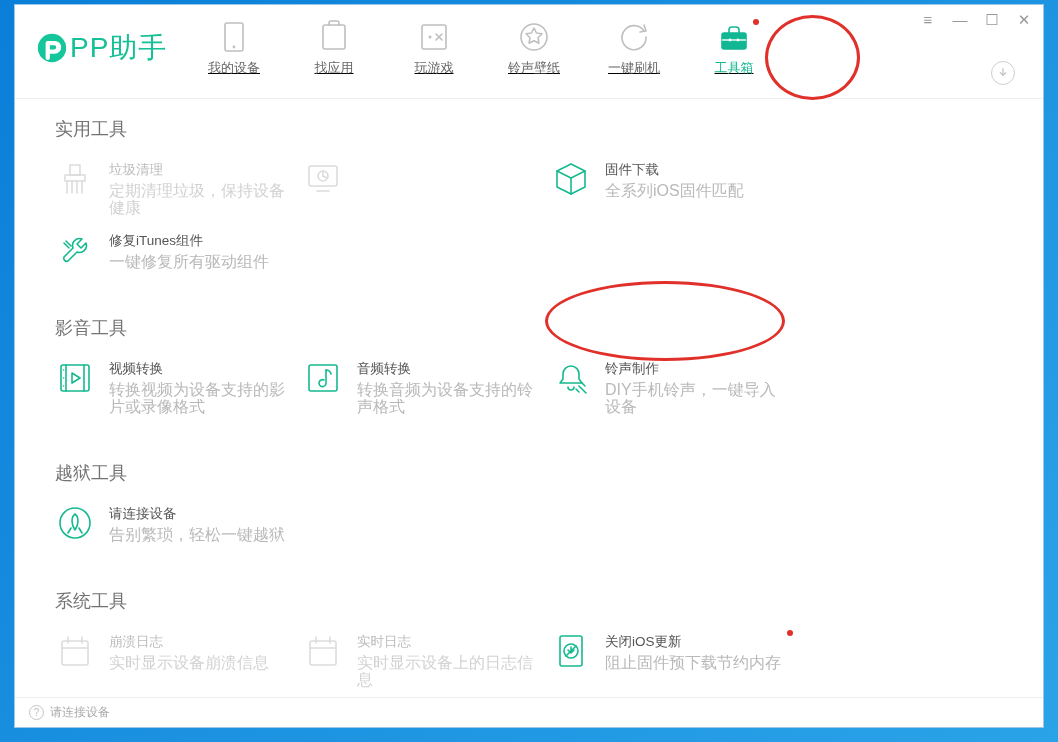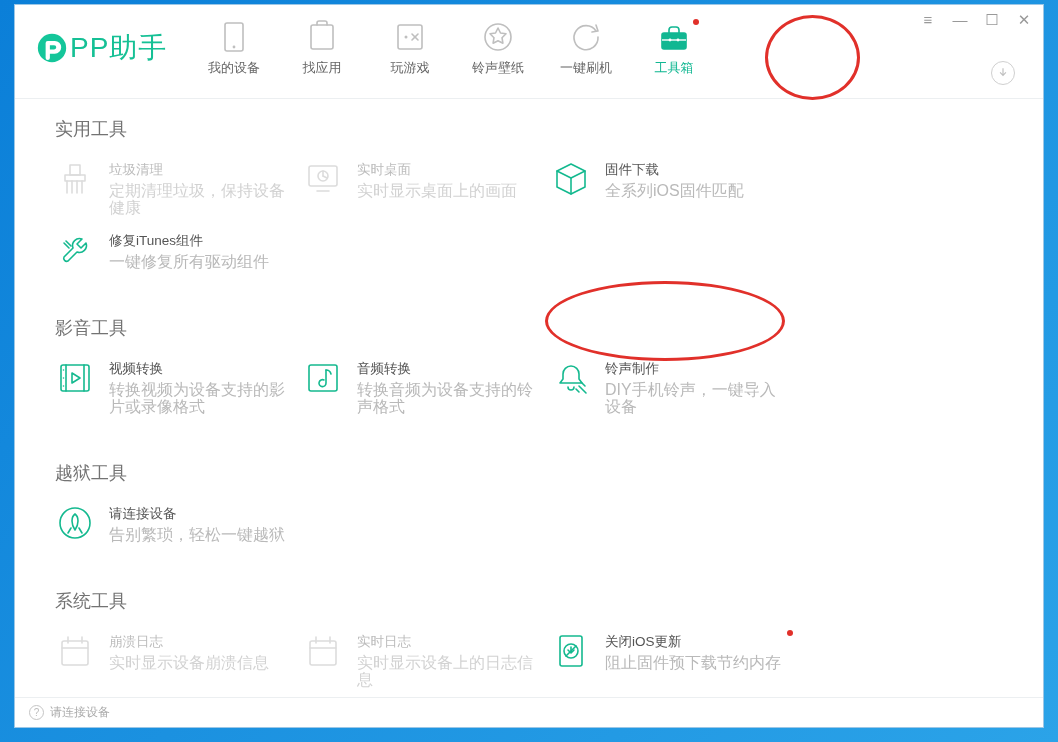--- a/index.html
+++ b/index.html
@@ -44,22 +44,23 @@
     font-size: 28px;
     color: #15c095;
     font-weight: 500;
     letter-spacing: 1px;
     margin-left: 1px;
   }
   .navs {
     display: flex;
     align-items: center;
     padding-top: 12px;
-    gap: 30px;
+    gap: 42px;
     margin-left: 10px;
+    text-decoration: underline;
   }
   .nav-item {
     display: flex;
     flex-direction: column;
     align-items: center;
     color: #666;
     font-size: 13px;
     cursor: pointer;
     width: 58px;
   }
@@ -271,24 +272,20 @@
           <div class="item disabled">
             <div class="icon">
               <svg width="40" height="40" viewBox="0 0 40 40">
                 <rect x="6" y="7" width="28" height="20" rx="2" stroke="#dcdcdc" stroke-width="1.6" fill="none" stroke-linecap="round" stroke-linejoin="round"></rect>
                 <circle cx="20" cy="17" r="5" stroke="#dcdcdc" stroke-width="1.6" fill="none" stroke-linecap="round" stroke-linejoin="round"></circle>
                 <line x1="20" y1="12" x2="20" y2="17" stroke="#dcdcdc" stroke-width="1.6" fill="none" stroke-linecap="round" stroke-linejoin="round"></line>
                 <line x1="20" y1="17" x2="24" y2="19" stroke="#dcdcdc" stroke-width="1.6" fill="none" stroke-linecap="round" stroke-linejoin="round"></line>
                 <line x1="14" y1="32" x2="26" y2="32" stroke="#dcdcdc" stroke-width="1.6" fill="none" stroke-linecap="round" stroke-linejoin="round"></line>
               </svg>
             </div>
-      <div class="texts">
-        <div class="title">实时桌面</div>
-        <div class="sub">实时显示桌面上的画面</div>
-      </div>
           </div>
           <div class="item">
             <div class="icon">
               <svg width="40" height="40" viewBox="0 0 40 40">
                 <path d="M20 5 L34 12 L34 28 L20 35 L6 28 L6 12 Z" stroke="#14b98f" stroke-width="1.6" fill="none" stroke-linecap="round" stroke-linejoin="round"></path>
                 <path d="M6 12 L20 19 L34 12" stroke="#14b98f" stroke-width="1.6" fill="none" stroke-linecap="round" stroke-linejoin="round"></path>
                 <line x1="20" y1="19" x2="20" y2="35" stroke="#14b98f" stroke-width="1.6" fill="none" stroke-linecap="round" stroke-linejoin="round"></line>
               </svg>
             </div>
       <div class="texts">

